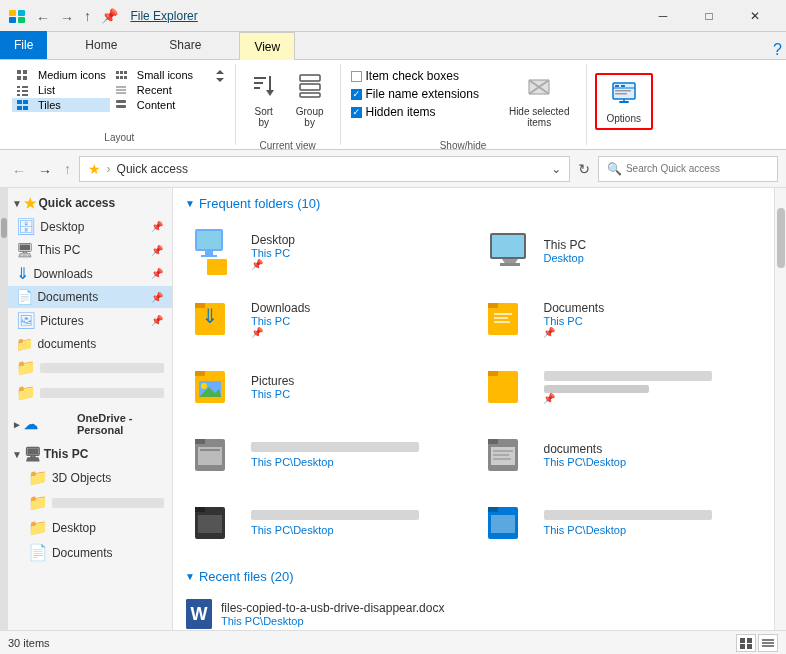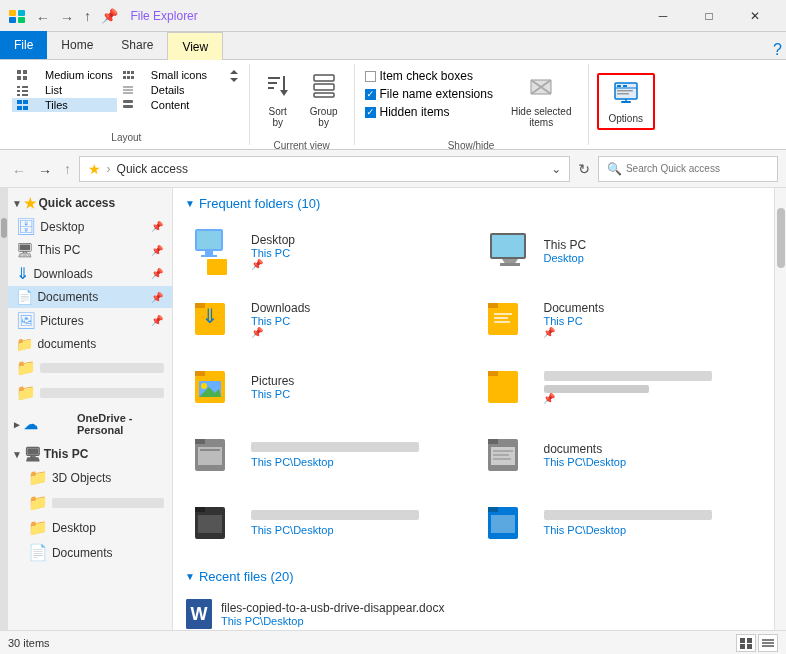--- a/index.html
+++ b/index.html
@@ -1,45 +1,45 @@
 <!DOCTYPE html>
 <html><head>
   <meta charset="utf-8">
   <style>
     * { margin: 0; padding: 0; box-sizing: border-box; }
     body { font-family: 'Segoe UI', sans-serif; font-size: 12px; background: #fff; width: 786px; height: 654px; overflow: hidden; user-select: none; }
 
     
     #titlebar { background: #f0f0f0; height: 32px; display: flex; align-items: center; padding: 0 8px; border-bottom: 1px solid #ccc; }
     #titlebar .app-icon { width: 18px; height: 18px; margin-right: 6px; display: flex; align-items: center; justify-content: center; }
-    #titlebar .title { flex: 1; font-size: 12px; color: #8b5cf6; }
+    #titlebar .title { flex: 1; font-size: 12px; color: #0c4a6e; text-decoration: underline; }
     #titlebar .win-controls { display: flex; gap: 0; }
     #titlebar .win-btn { width: 46px; height: 32px; display: flex; align-items: center; justify-content: center; cursor: pointer; font-size: 12px; color: #333; }
     .quick-access-btns { display: flex; gap: 2px; margin-right: 8px; }
     .quick-access-btns span { font-size: 14px; cursor: pointer; color: #555; padding: 2px 4px; }
 
     
-    #ribbon-tabs { background: #f0f0f0; display: flex; align-items: flex-end; height: 28px; border-bottom: 1px solid #ccc; padding-left: 0; }
+    #ribbon-tabs { background: #f0f0f0; display: flex; align-items: flex-end; height: 28px; border-bottom: 1px solid #ccc; padding-left: 0; gap: 24px; }
     .ribbon-tab { padding: 5px 14px; font-size: 12px; cursor: pointer; color: #333; height: 28px; display: flex; align-items: center; }
     .ribbon-tab.file { background: #0078d7; color: #fff; padding: 5px 14px; }
     .ribbon-tab.active { background: #fef9c3; border: 1px solid #ccc; border-bottom: none; color: #000; margin-bottom: -1px; z-index: 2; }
 
     
     #ribbon { background: #fff; border-bottom: 1px solid #ccc; display: flex; height: 90px; padding: 4px; align-items: stretch; }
     .ribbon-group { display: flex; flex-direction: column; align-items: center; border-right: 1px solid #e0e0e0; padding: 0 8px; min-width: fit-content; }
     .ribbon-group-label { font-size: 10px; color: #555; margin-top: auto; padding-top: 4px; padding-bottom: 2px; }
     .ribbon-group-content { display: flex; align-items: center; gap: 4px; flex: 1; padding: 4px 0; }
     .ribbon-btn { display: flex; flex-direction: column; align-items: center; justify-content: center; cursor: pointer; padding: 2px 6px; border-radius: 2px; min-width: 40px; font-size: 10px; color: #333; text-align: center; }
     .ribbon-btn .icon { font-size: 22px; line-height: 1; margin-bottom: 2px; }
     .ribbon-btn .lbl { font-size: 10px; white-space: nowrap; }
     .ribbon-btn.big { flex-direction: column; padding: 4px 8px; }
 
     
     .layout-grid { display: grid; grid-template-columns: 1fr 1fr; gap: 1px; font-size: 11px; }
-    .layout-item { display: flex; align-items: flex-start; gap: 17px; padding: 1px 4px; cursor: pointer; white-space: nowrap; }
+    .layout-item { display: flex; align-items: flex-start; gap: 10px; padding: 1px 4px; cursor: pointer; white-space: nowrap; }
     .layout-item.active { background: #cce4f7; }
     .layout-dropdown { display: flex; align-items: center; cursor: pointer; padding: 0 2px; }
     .show-hide-item { display: flex; align-items: center; gap: 4px; padding: 1px 2px; cursor: pointer; }
     .cb { width: 11px; height: 11px; border: 1px solid #999; display: inline-block; background: #fff; flex-shrink: 0; }
     .cb.checked { background: #0078d7; border-color: #0078d7; position: relative; }
     .cb.checked::after { content: '✓'; color: #fff; font-size: 9px; position: absolute; top: -1px; left: 1px; }
 
     
     #addressbar { background: #f5f5f5; height: 38px; display: flex; align-items: center; padding: 0 8px; gap: 4px; border-bottom: 1px solid #ddd; }
     .nav-arrow { font-size: 14px; color: #999; cursor: pointer; padding: 2px 4px; }
@@ -175,21 +175,21 @@
               <rect x="6" y="10" width="6" height="2" fill="#666"></rect>
             </svg>
           <span>List</span>
         </div>
         <div class="layout-item">
           <svg width="12" height="12">
               <line x1="1" y1="3" x2="11" y2="3" stroke="#666" stroke-width="1"></line>
               <line x1="1" y1="6" x2="11" y2="6" stroke="#666" stroke-width="1"></line>
               <line x1="1" y1="9" x2="11" y2="9" stroke="#666" stroke-width="1"></line>
             </svg>
-          <span>Details</span>
+          <span>Recent</span>
         </div>
         <div class="layout-item active">
           <svg width="12" height="12">
               <rect x="1" y="1" width="5" height="4" fill="#0078d7"></rect>
               <rect x="1" y="7" width="5" height="4" fill="#0078d7"></rect>
               <rect x="7" y="1" width="5" height="4" fill="#0078d7"></rect>
               <rect x="7" y="7" width="5" height="4" fill="#0078d7"></rect>
             </svg>
           <span>Tiles</span>
         </div>
@@ -233,21 +233,21 @@
             <rect x="2" y="21" width="20" height="4" fill="none" stroke="#555" stroke-width="1.5" rx="1"></rect>
           </svg>
         </div>
         <div class="lbl">Group<br>by</div>
       </div>
     </div>
     <div class="ribbon-group-label">Current view</div>
   </div>
 
   <div class="ribbon-group">
-    <div class="ribbon-group-content" style="align-items:flex-start; gap:8px;">
+    <div class="ribbon-group-content" style="align-items:flex-start; gap:20px;">
       <div style="display:flex; flex-direction:column; gap:2px;">
         <div class="show-hide-item">
           <div class="cb"></div>
           <span>Item check boxes</span>
         </div>
         <div class="show-hide-item">
           <div class="cb checked"></div>
           <span>File name extensions</span>
         </div>
         <div class="show-hide-item">

